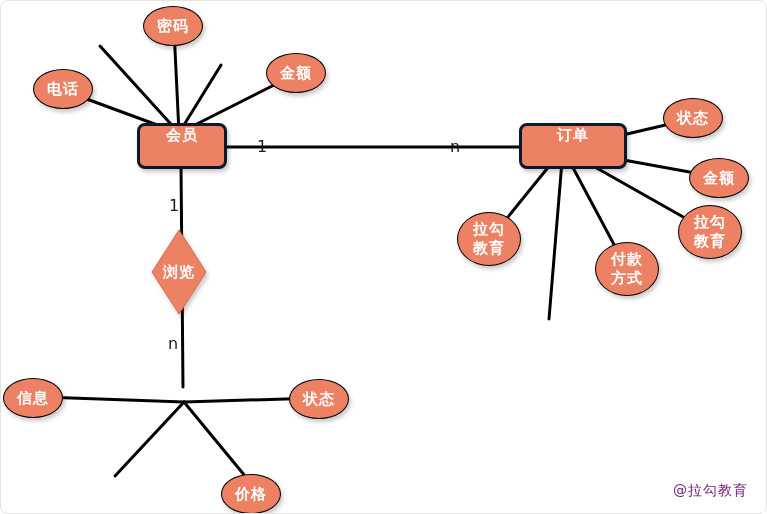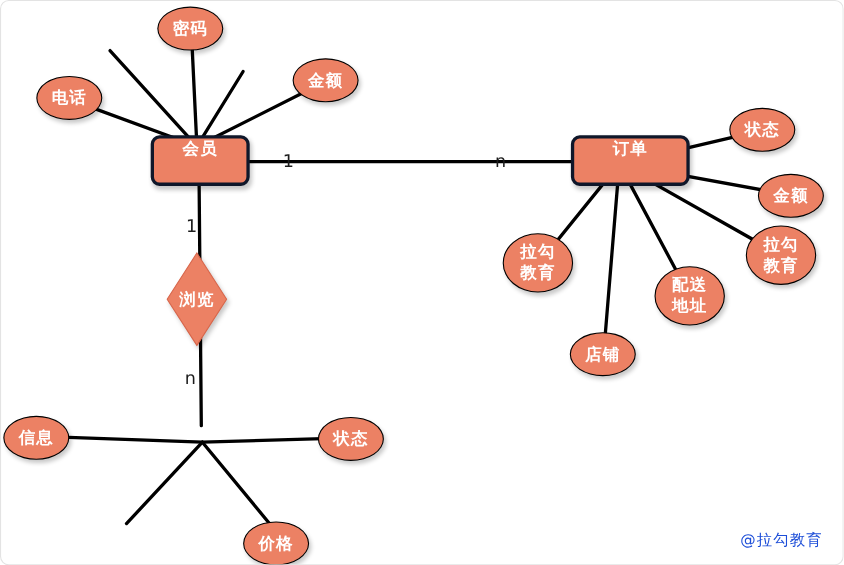--- a/index.html
+++ b/index.html
@@ -51,21 +51,21 @@
     position:absolute; left:0; top:0; right:0; bottom:0;
     display:flex; align-items:center; justify-content:center;
   }
   .card-label {
     position:absolute; z-index:4;
     font-size:16px;
     color:#1b1b1b;
   }
   .watermark {
     position:absolute; right:18px; bottom:13px; z-index:4;
-    color:#1d4ed8; font-size:14px; letter-spacing:1px;
+    color:#701a75; font-size:14px; letter-spacing:1px;
   }
 </style>
 </head>
 <body>
 
 <div class="canvas">
 
   <svg class="wires" width="767" height="514" aria-hidden="true">
 
     <line x1="178" y1="132" x2="64" y2="90"></line>
@@ -115,24 +115,21 @@
   <div class="attr" style="left:662px;top:97px;width:60px;height:40px">
     <span class="node-label">状态</span>
   </div>
   <div class="attr" style="left:688px;top:157px;width:60px;height:40px">
     <span class="node-label">金额</span>
   </div>
   <div class="attr" style="left:677px;top:204px;width:64px;height:54px">
     <span class="node-label two-line">拉勾教育</span>
   </div>
   <div class="attr" style="left:594px;top:241px;width:64px;height:54px">
-    <span class="node-label two-line">配送地址</span>
-  </div>
-  <div class="attr" style="left:517px;top:301px;width:60px;height:40px">
-    <span class="node-label">店铺</span>
+    <span class="node-label two-line">付款方式</span>
   </div>
   <div class="attr" style="left:456px;top:211px;width:64px;height:54px">
     <span class="node-label two-line">拉勾教育</span>
   </div>
 
   <div class="diamond" style="left:150px;top:228px;width:56px;height:86px">
     <svg width="56" height="86" viewBox="0 0 56 86">
       <polygon points="28,1 55,43 28,85 1,43"></polygon>
     </svg>
     <span class="node-label">浏览</span>

